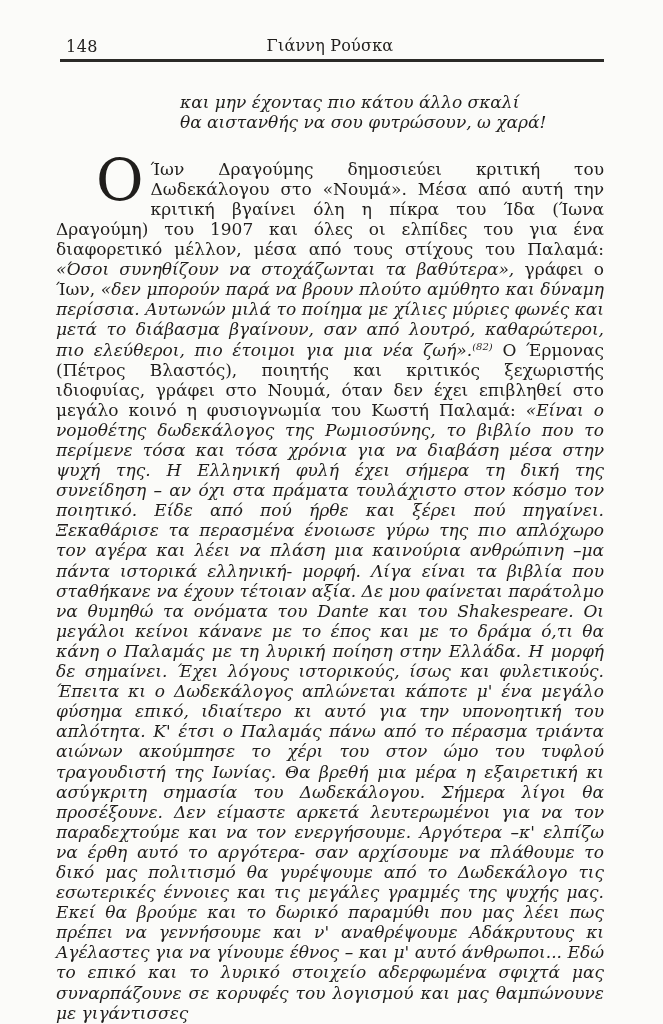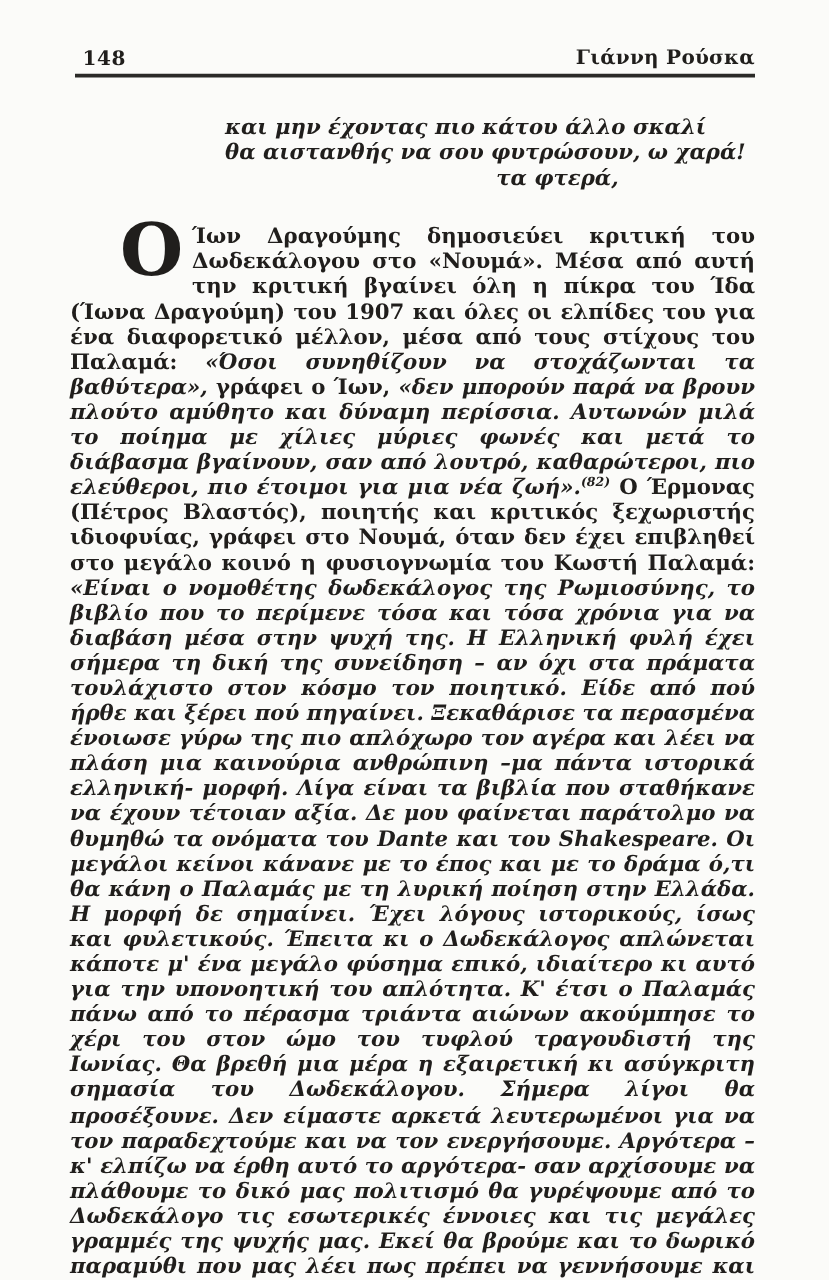--- a/index.html
+++ b/index.html
@@ -14,37 +14,36 @@
   }
   .page {
     position: relative;
     width: 663px;
     height: 1024px;
     background: #fbfbf9;
     color: #201e1c;
     box-sizing: border-box;
     padding: 36px 59px 0 56px;
     overflow: hidden;
-    font-weight: bold;
   }
   
   .running-header {
     position: relative;
     height: 20px;
   }
   .pagenum {
     position: absolute;
     left: 10px;
     top: 1px;
     font-size: 16px;
     letter-spacing: 0.5px;
   }
   .running-title {
     display: block;
-    text-align: right;
+    text-align: center;
     font-size: 16px;
     letter-spacing: 0.2px;
   }
   .header-rule {
     height: 2.5px;
     background: #2b2a28;
     margin: 3px 0 0 4px;
   }
   
   .poem {
@@ -97,21 +96,20 @@
 
   <header class="running-header">
     <span class="pagenum">148</span>
     <span class="running-title">Γιάννη Ρούσκα</span>
   </header>
   <div class="header-rule"></div>
 
   <section class="poem">
     <div class="poem-line">και μην έχοντας πιο κάτου άλλο σκαλί</div>
     <div class="poem-line">θα αιστανθής να σου φυτρώσουν, ω χαρά!</div>
-    <div class="poem-line indented">τα φτερά,</div>
   </section>
 
   <p class="body-paragraph">
     <span class="dropcap">Ο</span><span class="seg roman">Ίων Δραγούμης δημοσιεύει κριτική του Δωδεκάλογου στο «Νουμά». Μέσα από αυτή την κριτική βγαίνει όλη η πίκρα του Ίδα (Ίωνα Δραγούμη) του 1907 και όλες οι ελπίδες του για ένα διαφορετικό μέλλον, μέσα από τους στίχους του Παλαμά: </span><span class="seg italic">«Όσοι συνηθίζουν να στοχάζωνται τα βαθύτερα»,</span><span class="seg roman"> γράφει ο Ίων, </span><span class="seg italic">«δεν μπορούν παρά να βρουν πλούτο αμύθητο και δύναμη περίσσια. Αυτωνών μιλά το ποίημα με χίλιες μύριες φωνές και μετά το διάβασμα βγαίνουν, σαν από λουτρό, καθαρώτεροι, πιο ελεύθεροι, πιο έτοιμοι για μια νέα ζωή».</span><sup class="fn">(82)</sup><span class="seg roman"> Ο Έρμονας (Πέτρος Βλαστός), ποιητής και κριτικός ξεχωριστής ιδιοφυίας, γράφει στο Νουμά, όταν δεν έχει επιβληθεί στο μεγάλο κοινό η φυσιογνωμία του Κωστή Παλαμά: </span><span class="seg italic">«Είναι ο νομοθέτης δωδεκάλογος της Ρωμιοσύνης, το βιβλίο που το περίμενε τόσα και τόσα χρόνια για να διαβάση μέσα στην ψυχή της. Η Ελληνική φυλή έχει σήμερα τη δική της συνείδηση – αν όχι στα πράματα τουλάχιστο στον κόσμο τον ποιητικό. Είδε από πού ήρθε και ξέρει πού πηγαίνει. Ξεκαθάρισε τα περασμένα ένοιωσε γύρω της πιο απλόχωρο τον αγέρα και λέει να πλάση μια καινούρια ανθρώπινη –μα πάντα ιστορικά ελληνική- μορφή. Λίγα είναι τα βιβλία που σταθήκανε να έχουν τέτοιαν αξία. Δε μου φαίνεται παράτολμο να θυμηθώ τα ονόματα του Dante και του Shakespeare. Οι μεγάλοι κείνοι κάνανε με το έπος και με το δράμα ό,τι θα κάνη ο Παλαμάς με τη λυρική ποίηση στην Ελλάδα. Η μορφή δε σημαίνει. Έχει λόγους ιστορικούς, ίσως και φυλετικούς. Έπειτα κι ο Δωδεκάλογος απλώνεται κάποτε μ' ένα μεγάλο φύσημα επικό, ιδιαίτερο κι αυτό για την υπονοητική του απλότητα. Κ' έτσι ο Παλαμάς πάνω από το πέρασμα τριάντα αιώνων ακούμπησε το χέρι του στον ώμο του τυφλού τραγουδιστή της Ιωνίας. Θα βρεθή μια μέρα η εξαιρετική κι ασύγκριτη σημασία του Δωδεκάλογου. Σήμερα λίγοι θα προσέξουνε. Δεν είμαστε αρκετά λευτερωμένοι για να τον παραδεχτούμε και να τον ενεργήσουμε. Αργότερα –κ' ελπίζω να έρθη αυτό το αργότερα- σαν αρχίσουμε να πλάθουμε το δικό μας πολιτισμό θα γυρέψουμε από το Δωδεκάλογο τις εσωτερικές έννοιες και τις μεγάλες γραμμές της ψυχής μας. Εκεί θα βρούμε και το δωρικό παραμύθι που μας λέει πως πρέπει να γεννήσουμε και ν' αναθρέψουμε Αδάκρυτους κι Αγέλαστες για να γίνουμε έθνος – και μ' αυτό άνθρωποι... Εδώ το επικό και το λυρικό στοιχείο αδερφωμένα σφιχτά μας συναρπάζουνε σε κορυφές του λογισμού και μας θαμπώνουνε με γιγάντισσες</span>
   </p>
 
   <div class="speck"></div>
 </div>
 
 </body></html>

